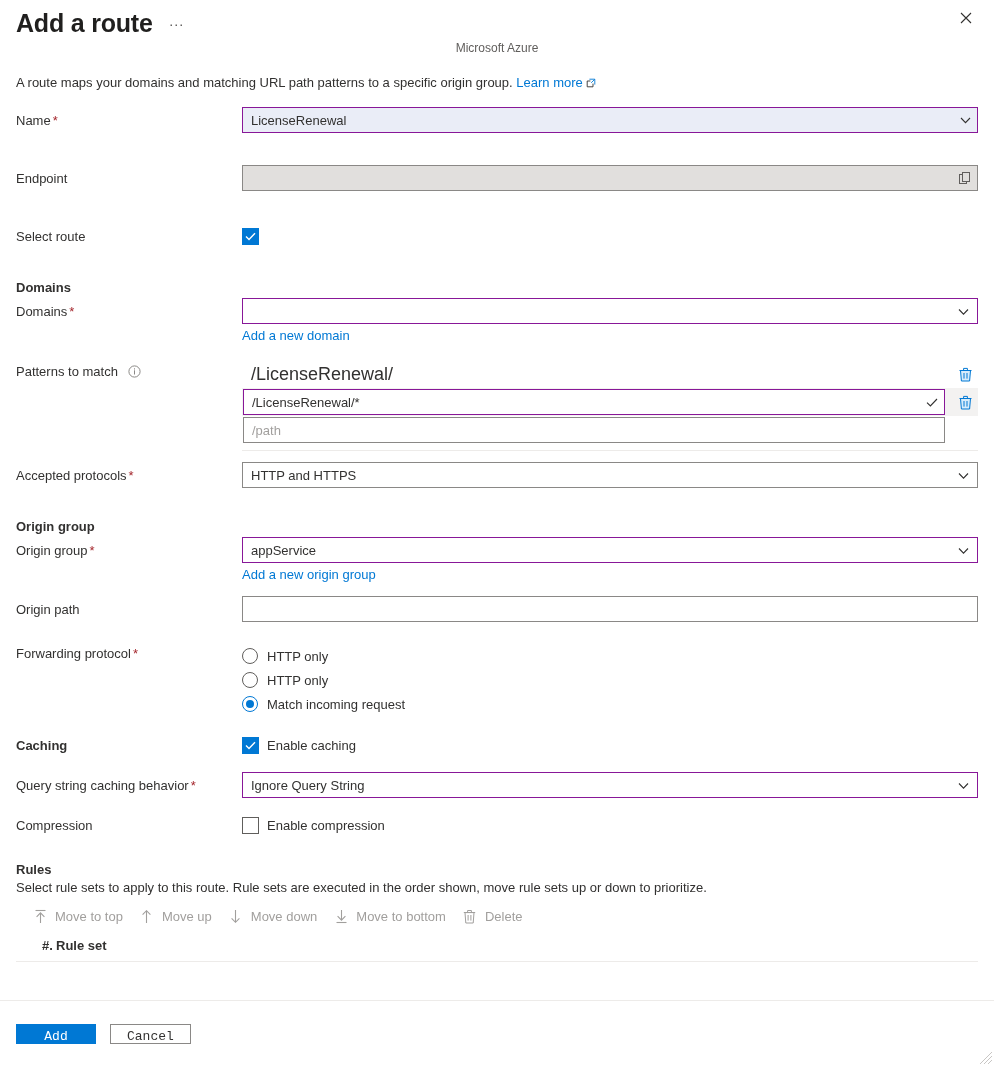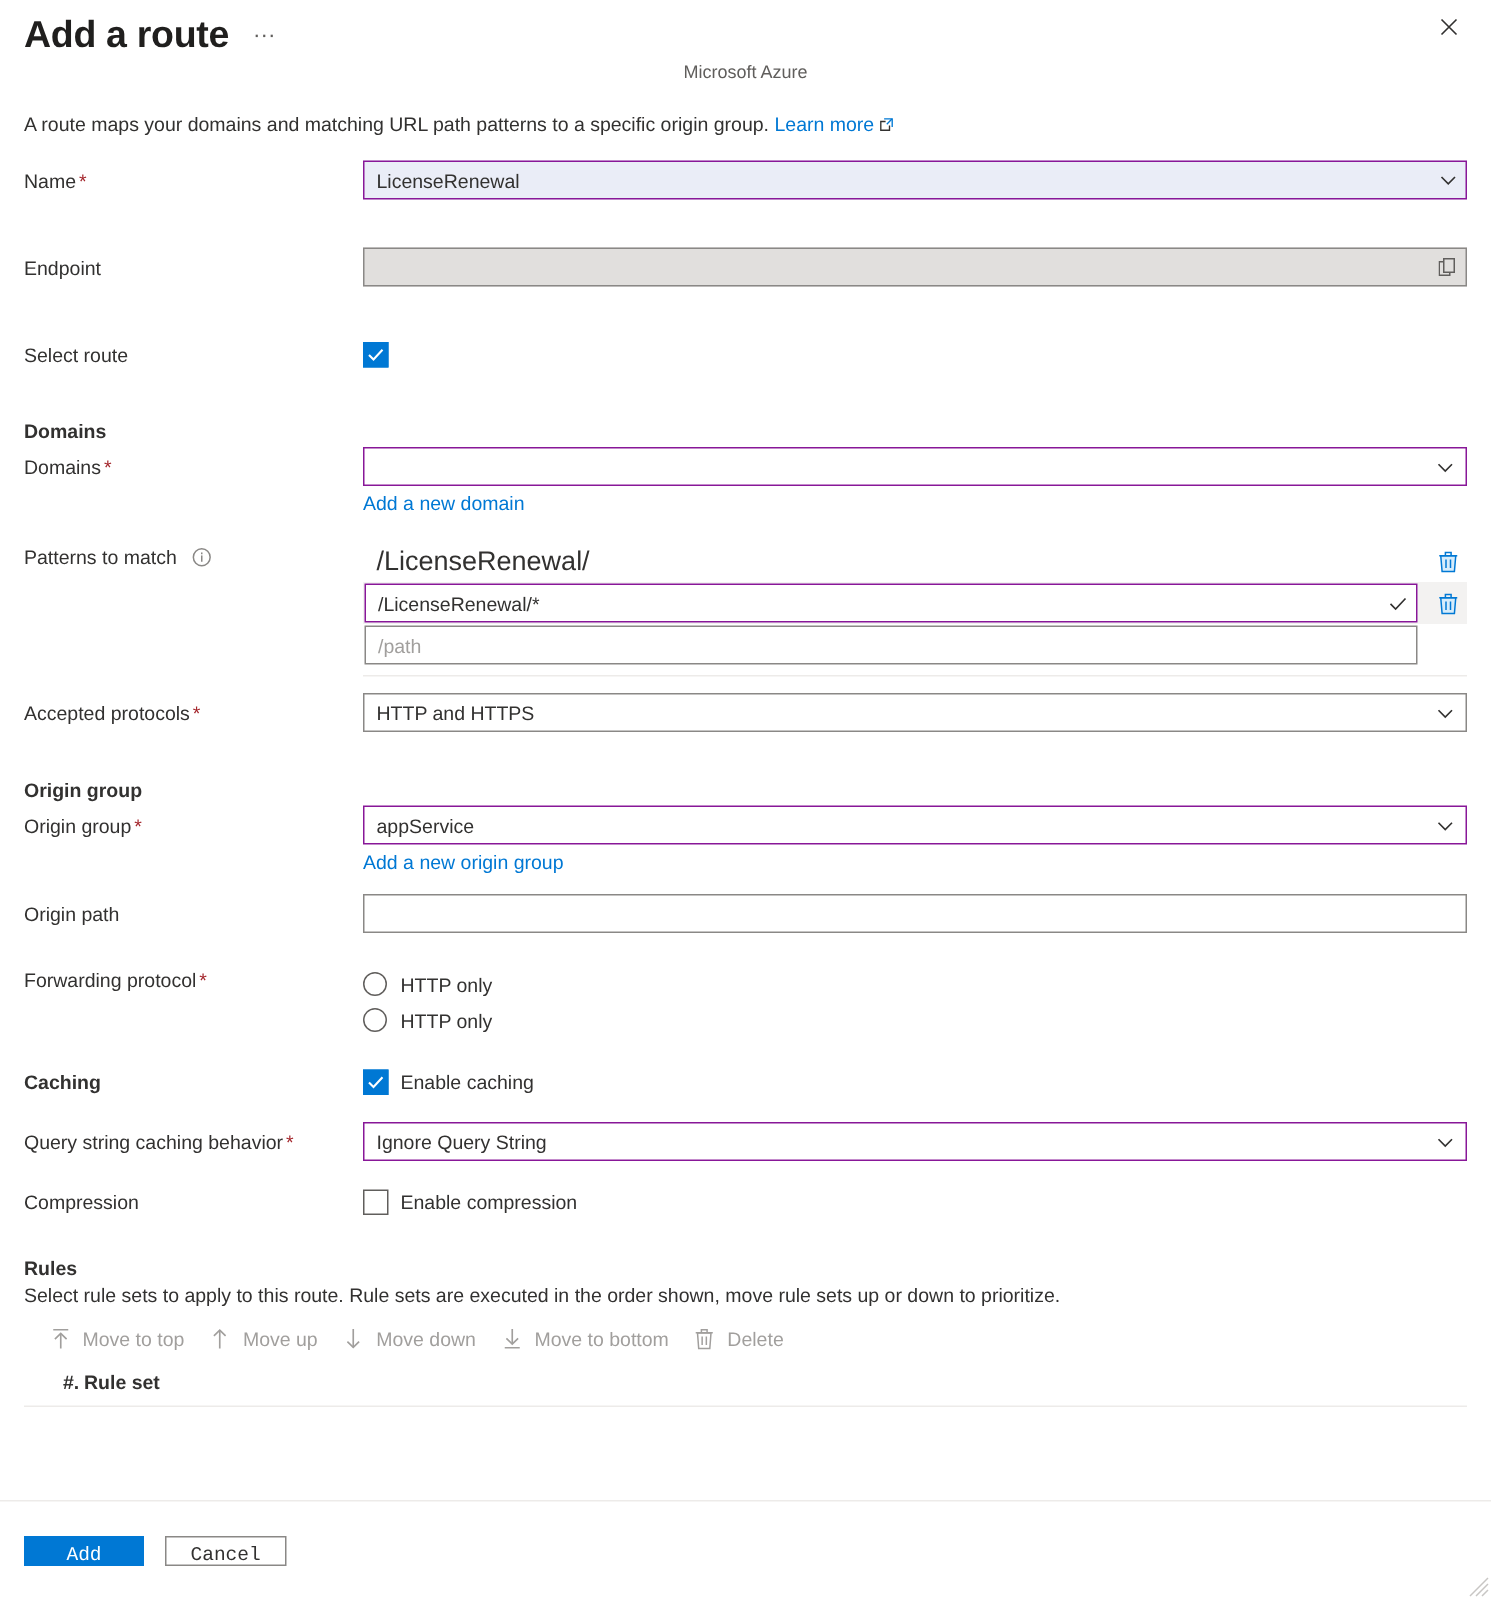--- a/index.html
+++ b/index.html
@@ -543,20 +543,24 @@
     <div class="ctl-col">
       <div class="radio-group">
         <div class="rd-row">
           <span class="rd"></span>
           <span class="rd-label">HTTP only</span>
         </div>
         <div class="rd-row">
           <span class="rd"></span>
           <span class="rd-label">HTTP only</span>
         </div>
+        <div class="rd-row">
+          <span class="rd sel"></span>
+          <span class="rd-label">Match incoming request</span>
+        </div>
       </div>
     </div>
   </div>
 
   <div class="row" style="margin-top:16px;">
     <div class="label-col bold">Caching</div>
     <div class="ctl-col">
       <div class="cbx-row">
         <span class="cbx checked">
           <svg width="11" height="9" viewBox="0 0 11 9">

